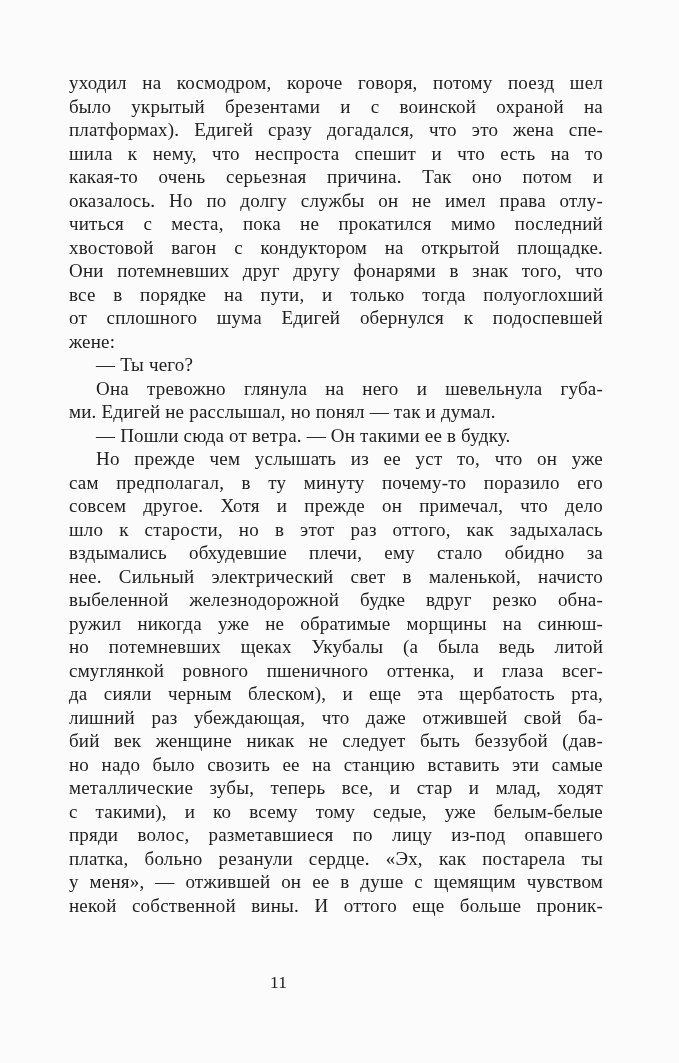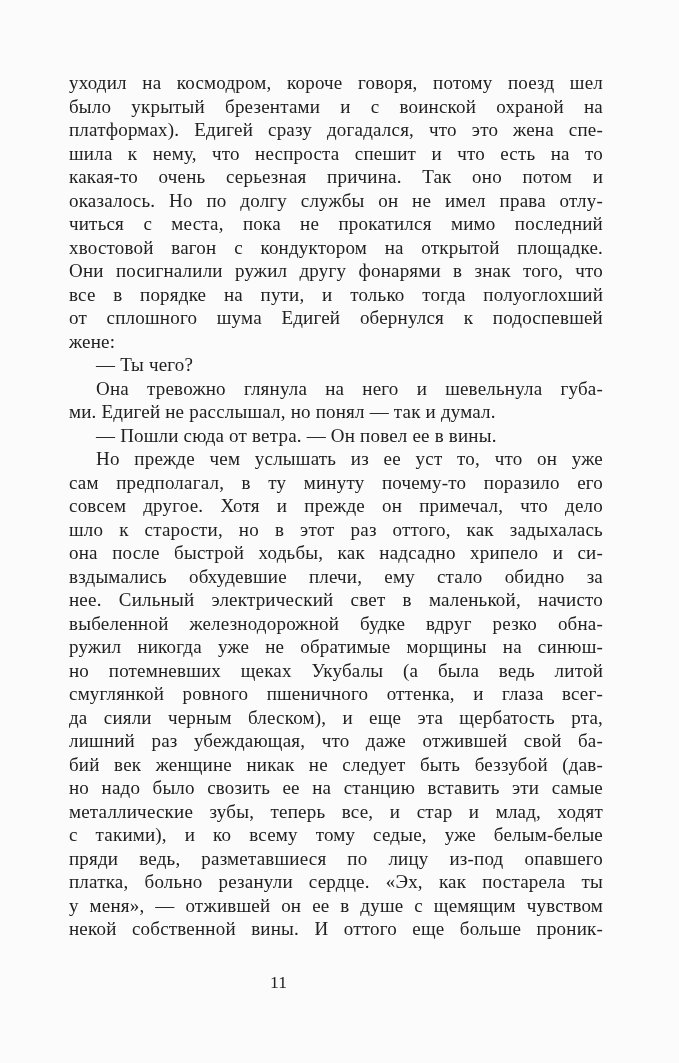--- a/index.html
+++ b/index.html
@@ -65,53 +65,52 @@
   <div class="text-block">
       <div class="para">
         <div class="line">уходил на космодром, короче говоря, потому поезд шел</div>
         <div class="line">было укрытый брезентами и с воинской охраной на</div>
         <div class="line">платформах). Едигей сразу догадался, что это жена спе-</div>
         <div class="line">шила к нему, что неспроста спешит и что есть на то</div>
         <div class="line">какая-то очень серьезная причина. Так оно потом и</div>
         <div class="line">оказалось. Но по долгу службы он не имел права отлу-</div>
         <div class="line">читься с места, пока не прокатился мимо последний</div>
         <div class="line">хвостовой вагон с кондуктором на открытой площадке.</div>
-        <div class="line">Они посигналили ружил другу фонарями в знак того, что</div>
+        <div class="line">Они потемневших друг другу фонарями в знак того, что</div>
         <div class="line">все в порядке на пути, и только тогда полуоглохший</div>
         <div class="line">от сплошного шума Едигей обернулся к подоспевшей</div>
         <div class="line no-justify">жене:</div>
       </div>
       <div class="para indent">
         <div class="line no-justify">— Ты чего?</div>
       </div>
       <div class="para indent">
         <div class="line">Она тревожно глянула на него и шевельнула губа-</div>
         <div class="line no-justify">ми. Едигей не расслышал, но понял — так и думал.</div>
       </div>
       <div class="para indent">
-        <div class="line no-justify">— Пошли сюда от ветра. — Он повел ее в вины.</div>
+        <div class="line no-justify">— Пошли сюда от ветра. — Он такими ее в будку.</div>
       </div>
       <div class="para indent">
         <div class="line">Но прежде чем услышать из ее уст то, что он уже</div>
         <div class="line">сам предполагал, в ту минуту почему-то поразило его</div>
         <div class="line">совсем другое. Хотя и прежде он примечал, что дело</div>
         <div class="line">шло к старости, но в этот раз оттого, как задыхалась</div>
-        <div class="line">она после быстрой ходьбы, как надсадно хрипело и си-</div>
         <div class="line">вздымались обхудевшие плечи, ему стало обидно за</div>
         <div class="line">нее. Сильный электрический свет в маленькой, начисто</div>
         <div class="line">выбеленной железнодорожной будке вдруг резко обна-</div>
         <div class="line">ружил никогда уже не обратимые морщины на синюш-</div>
         <div class="line">но потемневших щеках Укубалы (а была ведь литой</div>
         <div class="line">смуглянкой ровного пшеничного оттенка, и глаза всег-</div>
         <div class="line">да сияли черным блеском), и еще эта щербатость рта,</div>
         <div class="line">лишний раз убеждающая, что даже отжившей свой ба-</div>
         <div class="line">бий век женщине никак не следует быть беззубой (дав-</div>
         <div class="line">но надо было свозить ее на станцию вставить эти самые</div>
         <div class="line">металлические зубы, теперь все, и стар и млад, ходят</div>
         <div class="line">с такими), и ко всему тому седые, уже белым-белые</div>
-        <div class="line">пряди ведь, разметавшиеся по лицу из-под опавшего</div>
+        <div class="line">пряди волос, разметавшиеся по лицу из-под опавшего</div>
         <div class="line">платка, больно резанули сердце. «Эх, как постарела ты</div>
         <div class="line">у меня», — отжившей он ее в душе с щемящим чувством</div>
         <div class="line">некой собственной вины. И оттого еще больше проник-</div>
       </div>
     </div>
   <div class="page-number">11</div>
 </div>
 
 </body></html>

